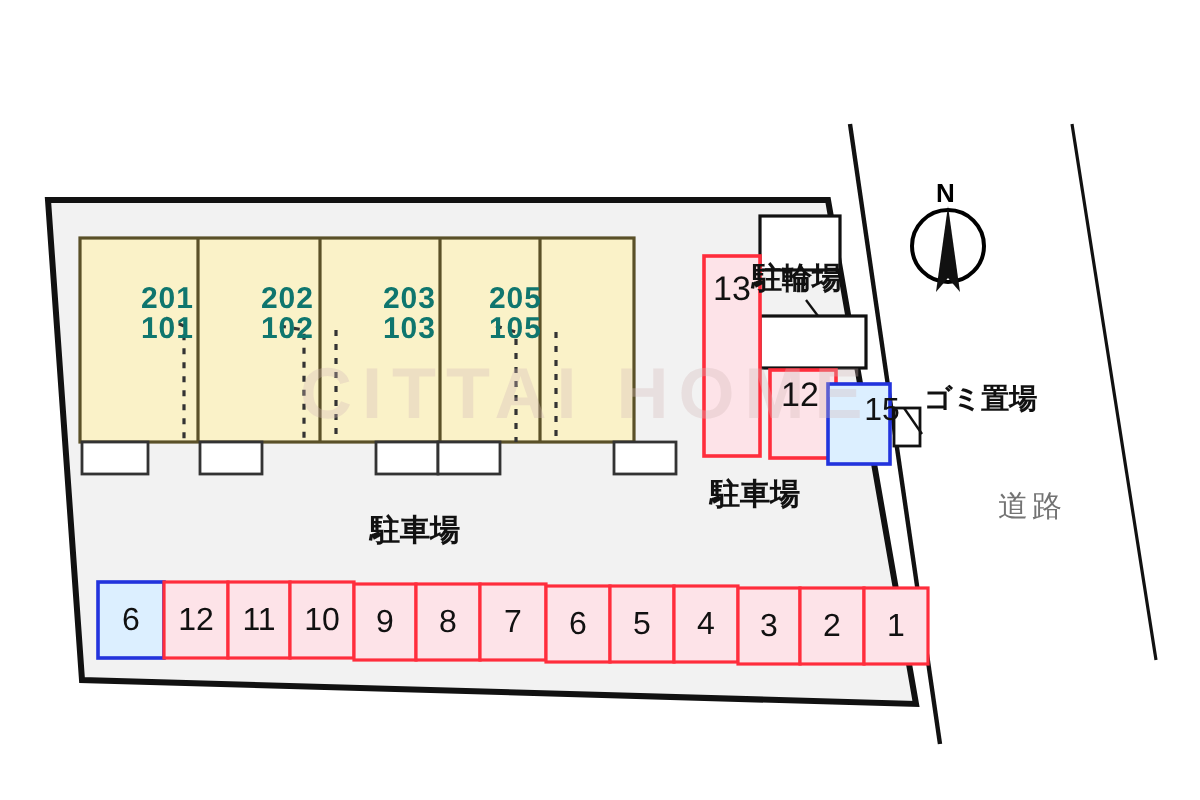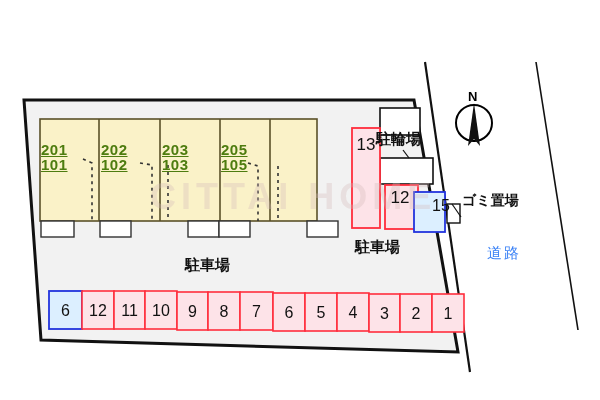--- a/index.html
+++ b/index.html
@@ -28,26 +28,25 @@
   }
   .lbl {
     position: absolute;
     white-space: nowrap;
     color: #1a1a1a;
     font-family: "Liberation Sans", sans-serif;
     line-height: 1.0;
     user-select: none;
   }
   .unit-label {
-    text-align: left;
+    text-align: right;
     font-size: 15px;
     font-weight: bold;
     letter-spacing: 0.5px;
-    color: #4d7c0f;
-    text-decoration: underline;
+    color: #0f766e;
   }
   .unit-label span { display: block; }
   .stall-num {
     font-size: 16px;
     color: #111111;
     text-align: center;
     font-weight: normal;
   }
   .big-stall-num {
     font-size: 17px;
@@ -63,22 +62,23 @@
   .jp-sm {
     font-family: "DejaVu Sans", "Liberation Sans", sans-serif;
     font-size: 14px;
     font-weight: bold;
     color: #111111;
   }
   .jp-road {
     font-family: "DejaVu Sans", "Liberation Sans", sans-serif;
     font-size: 15px;
     font-weight: normal;
-    color: #3b82f6;
+    color: #737373;
     letter-spacing: 2px;
+    margin-left: 12px;
   }
   .compass-n {
     font-size: 13px;
     font-weight: bold;
     color: #000000;
     font-family: "Liberation Sans", sans-serif;
   }
   .watermark {
     position: absolute;
     left: 150px;

